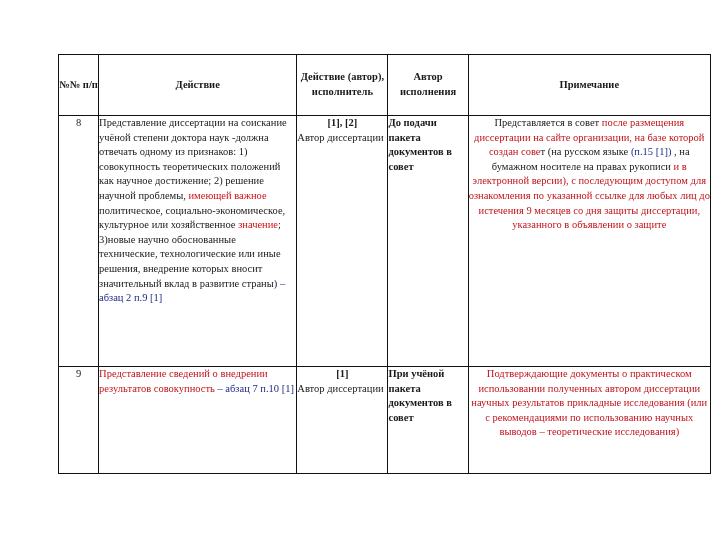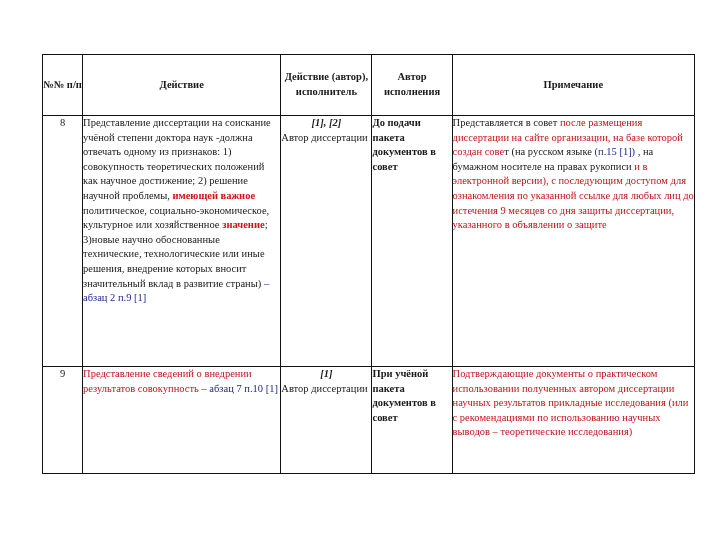--- a/index.html
+++ b/index.html
@@ -1,31 +1,31 @@
 <!DOCTYPE html>
 <html><head>
 <meta charset="utf-8">
 <style>
   html, body { margin: 0; padding: 0; background: #ffffff; }
   body { width: 720px; height: 540px; position: relative; overflow: hidden;
          font-family: "Liberation Serif", "DejaVu Serif", serif; color: #1a1a1a; }
-  table.doc { position: absolute; left: 42px; top: 54px; width: 653px;
+  table.doc { position: absolute; left: 58px; top: 54px; width: 653px;
               border-collapse: collapse; table-layout: fixed; }
   table.doc td, table.doc th { border: 1.5px solid #111; vertical-align: top;
               font-size: 10.5px; line-height: 14.6px; padding: 0; }
   th { font-weight: bold; text-align: center; vertical-align: middle !important; height: 60px; }
   .c1 { width: 40px; } .c2 { width: 198px; } .c3 { width: 91px; } .c4 { width: 80px; } .c5 { width: 242px; }
   td.num { text-align: center; padding-top: 9px; }
   td.act { padding: 7px 6px 0 7px; }
   td.doccell { padding: 7px 4px 0 7px; }
   td.term { padding: 7px 4px 0 6px; font-weight: bold; }
-  td.note { padding: 7px 5px 0 6px; }
-  .ref-bold { display: block; text-align: center; font-weight: bold; font-style: italic; }
+  td.note { padding: 7px 5px 0 6px; text-align: center; }
+  .ref-bold { display: block; text-align: center; font-weight: bold; }
   .red { color: #c0141c; }
-  .redb { color: #d0101a; font-weight: bold; }
+  .redb { color: #d0101a; font-weight: normal; }
   .blue { color: #1f2a8a; }
   tr.r8 td { height: 250px; }
   tr.r9 td { height: 106px; }
 </style>
 </head>
 <body>
 
 <table class="doc">
   <colgroup>
       <col class="c1">

